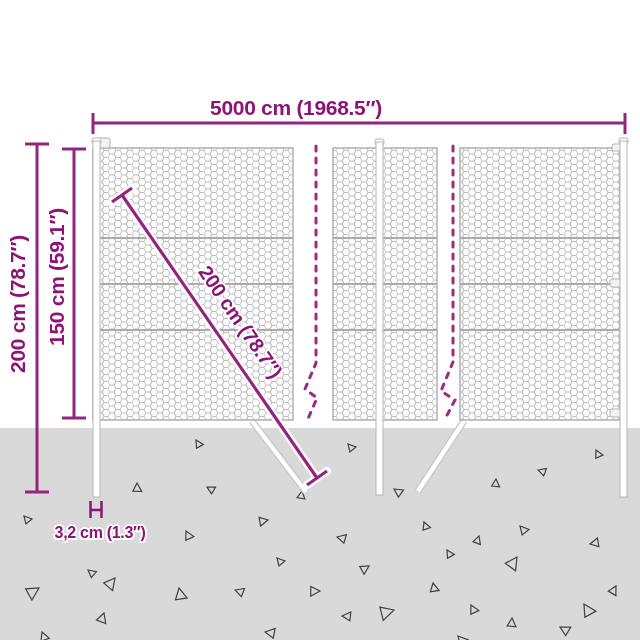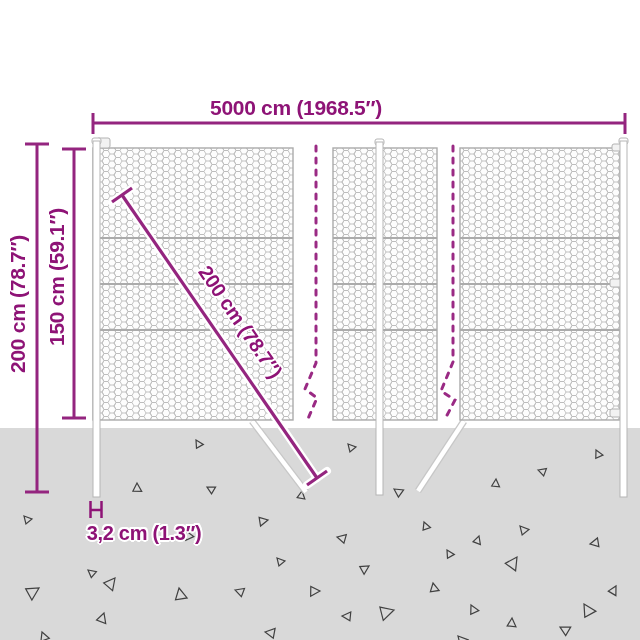--- a/index.html
+++ b/index.html
@@ -170,15 +170,15 @@
   </svg>
 
   <div class="dim-label lbl-top" style="left:296px;top:96px;transform:translateX(-50%);">5000 cm (1968.5″)</div>
 
   <div class="dim-label lbl-side" style="left:18px;top:304px;transform:translate(-50%,-50%) rotate(-90deg);">200 cm (78.7″)</div>
 
   <div class="dim-label lbl-side" style="left:57px;top:277px;transform:translate(-50%,-50%) rotate(-90deg);">150 cm (59.1″)</div>
 
   <div class="dim-label halo" style="left:240px;top:322px;font-size:20px;transform:translate(-50%,-50%) rotate(55.5deg);">200 cm (78.7″)</div>
 
-  <div class="dim-label halo" style="left:100px;top:533px;font-size:20px;transform:translate(-50%,-50%);margin-left:44px;">3,2 cm (1.3″)</div>
+  <div class="dim-label halo" style="left:100px;top:533px;font-size:16px;transform:translate(-50%,-50%);">3,2 cm (1.3″)</div>
 
 </div>
 
 </body></html>

